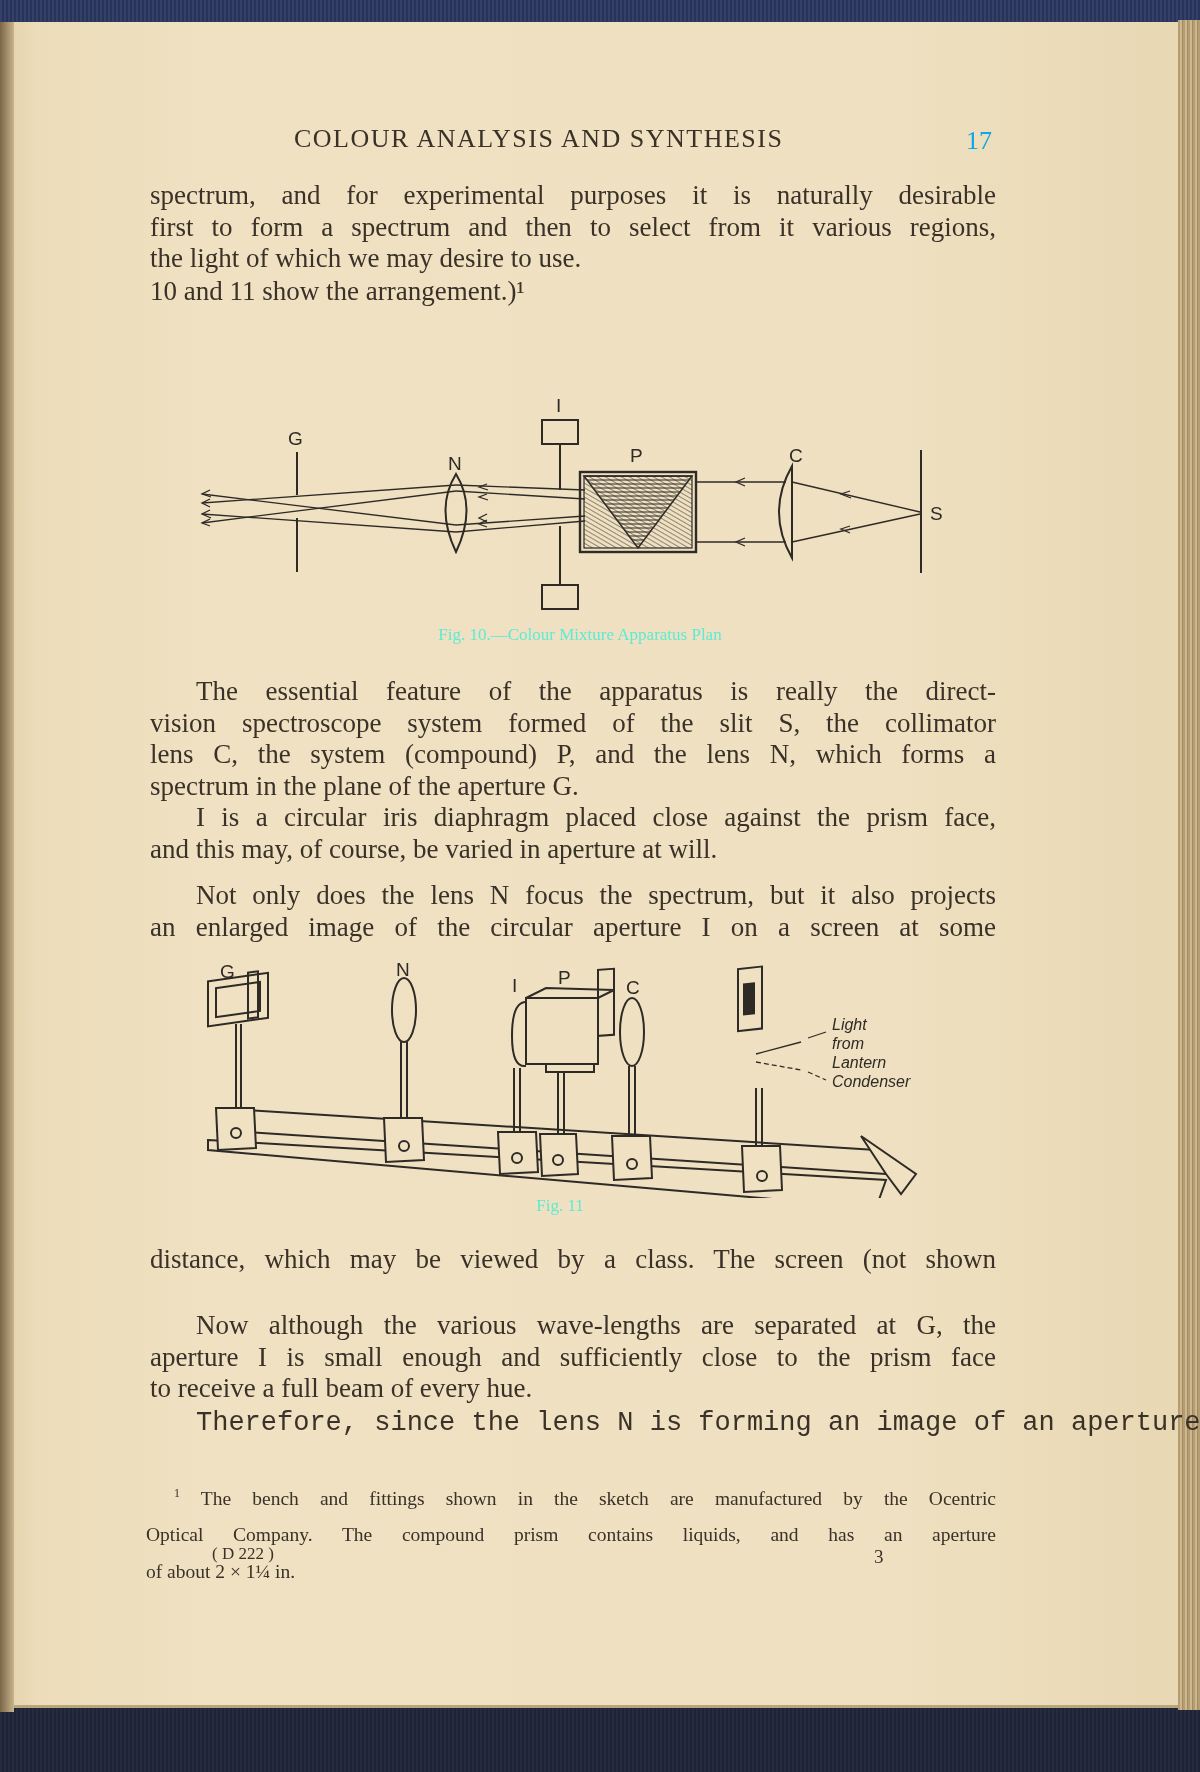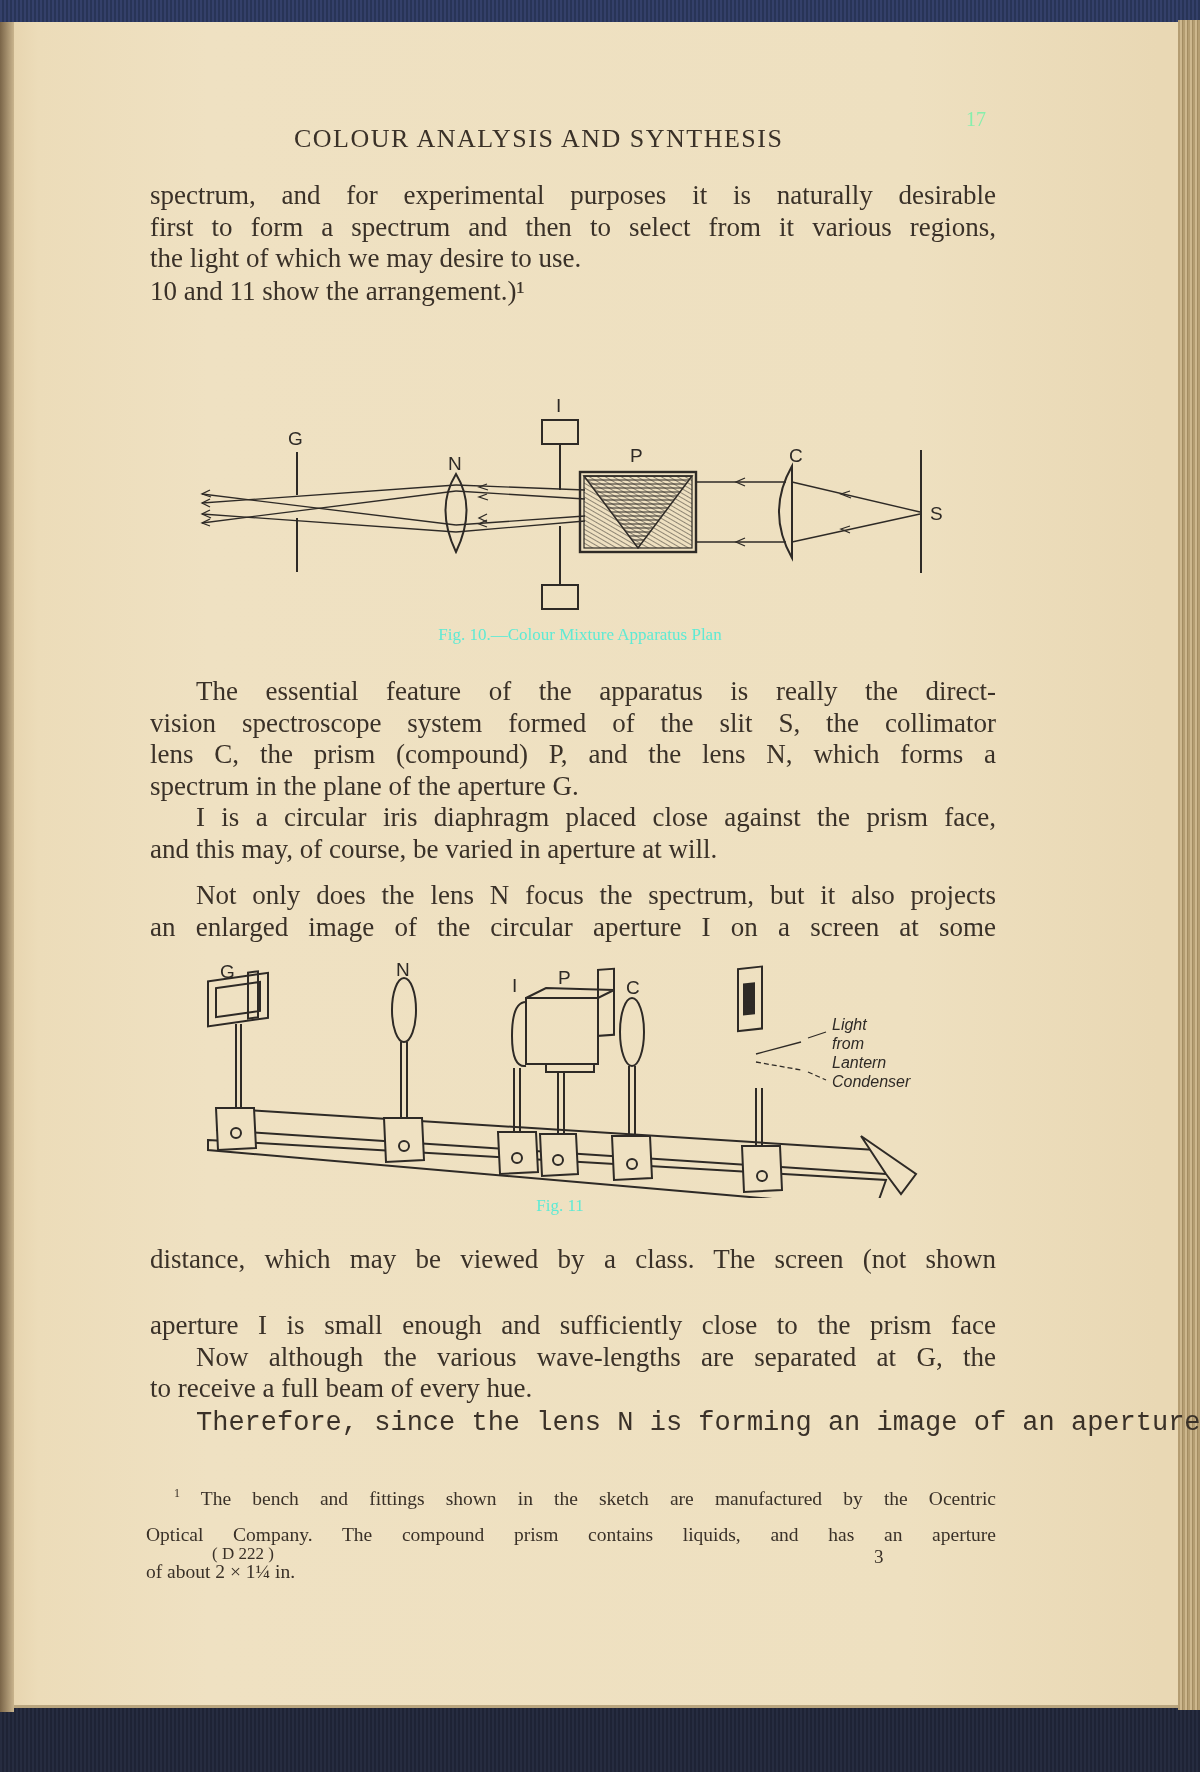--- a/index.html
+++ b/index.html
@@ -28,21 +28,21 @@
   }
   .spine-left {
     position: absolute; left: 0; top: 22px; width: 14px; height: 1690px;
     background: linear-gradient(90deg, #7a6548, #c9b48d);
   }
   .running-head {
     position: absolute; top: 124px; left: 294px; font-size: 26px; letter-spacing: 1.5px;
     color: #3a3128;
   }
   .page-number {
-    position: absolute; top: 108px; left: 966px; font-size: 20px; color: #86efac;
+    position: absolute; top: 126px; left: 966px; font-size: 26px; color: #0ea5e9;
   }
   .para {
     position: absolute; left: 150px; width: 846px; font-size: 27px; line-height: 31.5px;
     text-align: justify; margin: 0;
   }
   .para .line { display: block; text-align-last: justify; white-space: nowrap; }
   .para .line.last { text-align-last: left; }
   .para .line.indent { padding-left: 46px; }
   .caption {
     position: absolute; font-size: 17px; color: #5eead4; text-align: center;
@@ -145,21 +145,21 @@
   <text x="366" y="22" font-size="19">I</text>
   <text x="440" y="72" font-size="19">P</text>
   <text x="599" y="72" font-size="19">C</text>
   <text x="740" y="130" font-size="19">S</text>
 </svg>
 <div class="caption" style="left:380px;top:625px;width:400px;">Fig. 10.—Colour Mixture Apparatus Plan</div>
 
 <p class="para" style="top:676px;">
   <span class="line indent">The essential feature of the apparatus is really the direct-</span>
   <span class="line">vision spectroscope system formed of the slit S, the collimator</span>
-  <span class="line">lens C, the prism (compound) P, and the lens N, which forms a</span>
+  <span class="line">lens C, the system (compound) P, and the lens N, which forms a</span>
   <span class="line last">spectrum in the plane of the aperture G.</span>
 </p>
 
 <p class="para" style="top:802px;">
   <span class="line indent">I is a circular iris diaphragm placed close against the prism face,</span>
   <span class="line last">and this may, of course, be varied in aperture at will.</span>
 </p>
 
 <p class="para" style="top:880px;">
   <span class="line indent">Not only does the lens N focus the spectrum, but it also projects</span>
@@ -231,22 +231,22 @@
   <text class="italic" x="636" y="110" font-size="16">Lantern</text>
   <text class="italic" x="636" y="129" font-size="16">Condenser</text>
 </svg>
 <div class="caption" style="left:520px;top:1196px;width:80px;">Fig. 11</div>
 
 <p class="para" style="top:1244px;">
   <span class="line">distance, which may be viewed by a class. The screen (not shown</span>
 </p>
 
 <p class="para" style="top:1310px;">
+  <span class="line indent">Now although the various wave-lengths are separated at G, the</span>
   <span class="line">aperture I is small enough and sufficiently close to the prism face</span>
-  <span class="line indent">Now although the various wave-lengths are separated at G, the</span>
   <span class="line last">to receive a full beam of every hue.</span>
 </p>
 
 <p class="para" style="top:1408px;font-family:Liberation Mono, monospace;">
   <span class="line indent">Therefore, since the lens N is forming an image of an aperture</span>
 </p>
 
 <div class="footnote" style="top:1468px;">
   <span class="line" style="padding-left:28px;"><sup style="font-size:12px;">1</sup> <span>The bench and fittings shown in the sketch are manufactured by the Ocentric</span></span>
   <span class="line">Optical Company. The compound prism contains liquids, and has an aperture</span>

